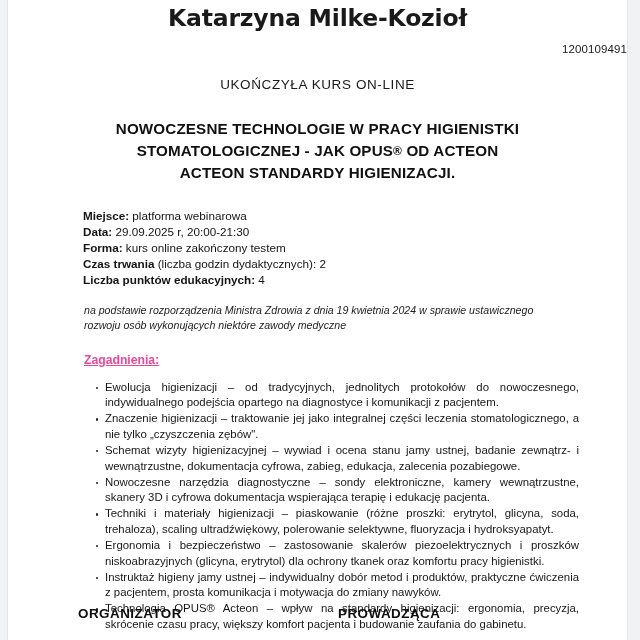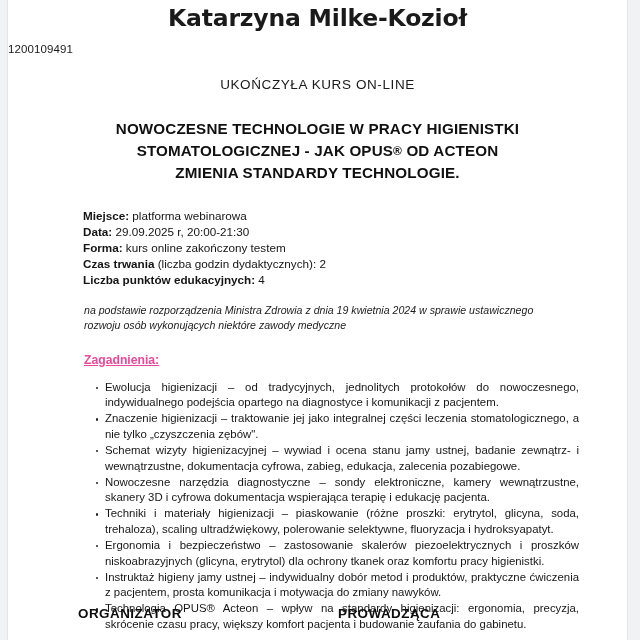--- a/index.html
+++ b/index.html
@@ -33,21 +33,21 @@
     font-family: "DejaVu Sans", sans-serif;
     font-weight: bold;
     font-size: 23.5px;
     letter-spacing: -0.2px;
     line-height: 1;
     margin: 0;
     padding-top: 7px;
     color: #1a1a1a;
   }
   .recipient-id {
-    text-align: left;
+    text-align: right;
     font-size: 11.5px;
     letter-spacing: 0.1px;
     margin: 0;
     padding-top: 12px;
     color: #1a1a1a;
   }
   .completion-line {
     text-align: center;
     font-size: 13.5px;
     letter-spacing: 0.6px;
@@ -181,21 +181,21 @@
 
   <h1 class="recipient-name">Katarzyna Milke-Kozioł</h1>
 
   <div class="recipient-id">1200109491</div>
 
   <div class="completion-line">UKOŃCZYŁA KURS ON-LINE</div>
 
   <div class="course-title">
     <span>NOWOCZESNE TECHNOLOGIE W PRACY HIGIENISTKI</span><br>
     <span>STOMATOLOGICZNEJ - JAK OPUS</span><span class="reg">®</span><span> OD ACTEON</span><br>
-    <span>ZMIENIA STANDARDY TECHNOLOGIE.</span>
+    <span>ACTEON STANDARDY HIGIENIZACJI.</span>
   </div>
 
   <div class="meta">
     <div class="meta-row">
       <span class="k">Miejsce:</span><span class="v"> platforma webinarowa</span>
     </div>
     <div class="meta-row">
       <span class="k">Data:</span><span class="v"> 29.09.2025 r, 20:00-21:30</span>
     </div>
     <div class="meta-row">

